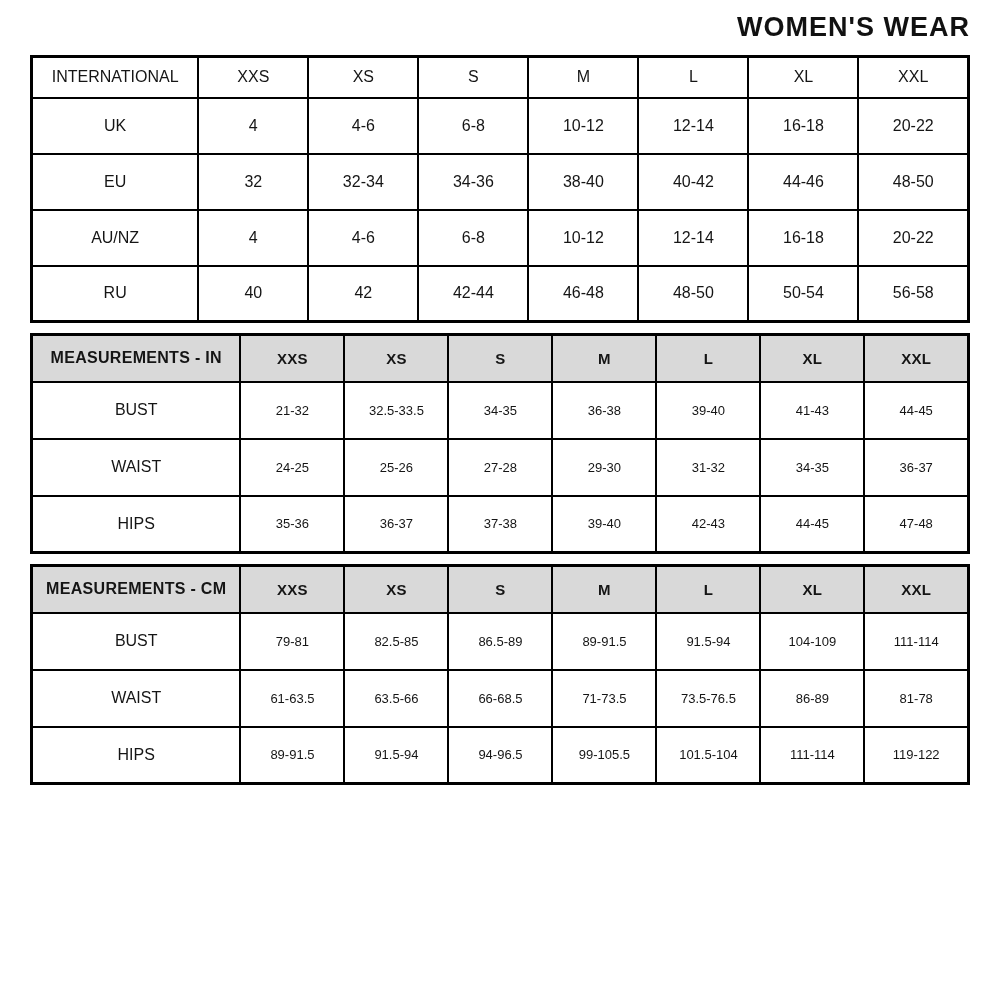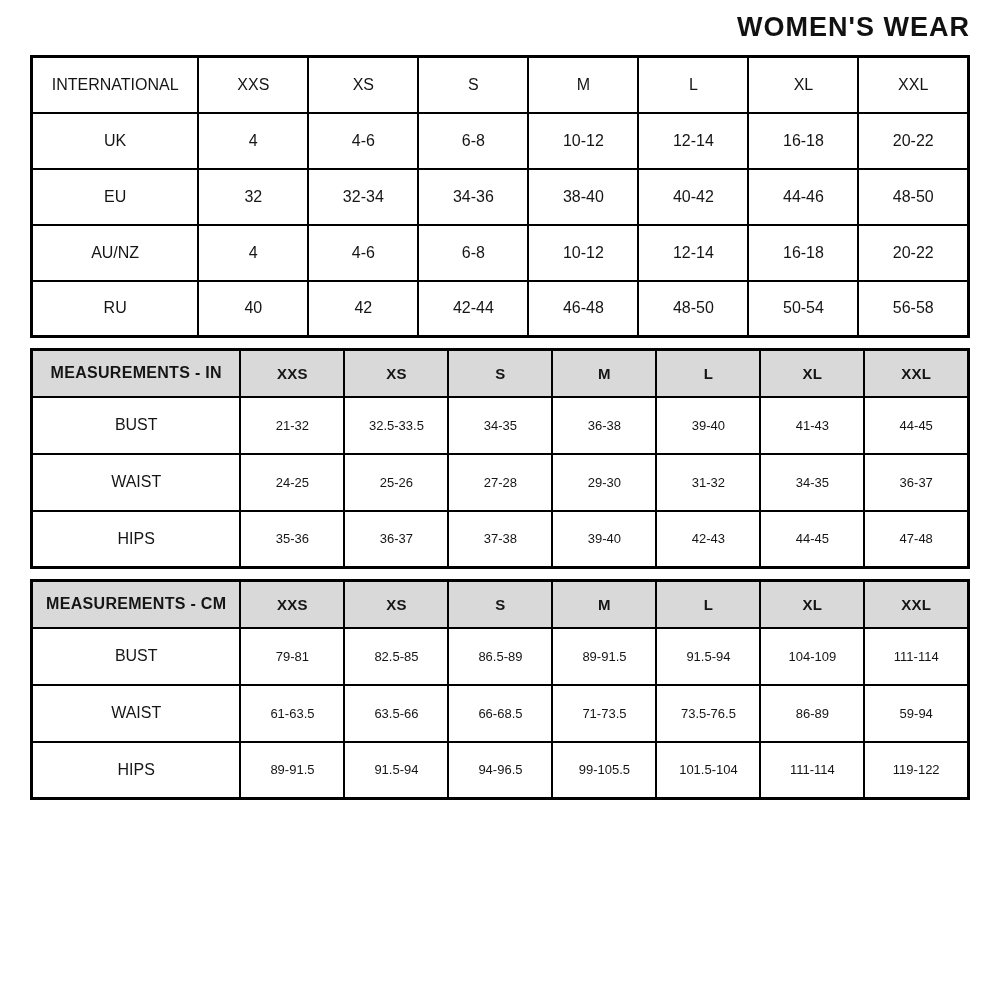--- a/index.html
+++ b/index.html
@@ -38,21 +38,21 @@
   }
   
   .banner {
     height: 51px;
     background: #d9d9d9;
     font-size: 17px;
     font-weight: bold;
     letter-spacing: 0.8px;
   }
   .tbl-conv .col-head th {
-    height: 56px;
+    height: 41px;
     font-size: 16px;
     font-weight: normal;
   }
   .tbl-conv td { height: 56px; font-size: 16px; font-weight: normal; }
   .tbl-conv col.label-col { width: 17.8%; }
   
   .tbl-meas col.label-col { width: 22.3%; }
   .tbl-meas .head-row th {
     height: 47px;
     background: #d9d9d9;
@@ -212,21 +212,21 @@
         <td>111-114</td>
       </tr>
       <tr>
         <td class="row-label">WAIST</td>
         <td>61-63.5</td>
         <td>63.5-66</td>
         <td>66-68.5</td>
         <td>71-73.5</td>
         <td>73.5-76.5</td>
         <td>86-89</td>
-        <td>59-94</td>
+        <td>81-78</td>
       </tr>
       <tr>
         <td class="row-label">HIPS</td>
         <td>89-91.5</td>
         <td>91.5-94</td>
         <td>94-96.5</td>
         <td>99-105.5</td>
         <td>101.5-104</td>
         <td>111-114</td>
         <td>119-122</td>

